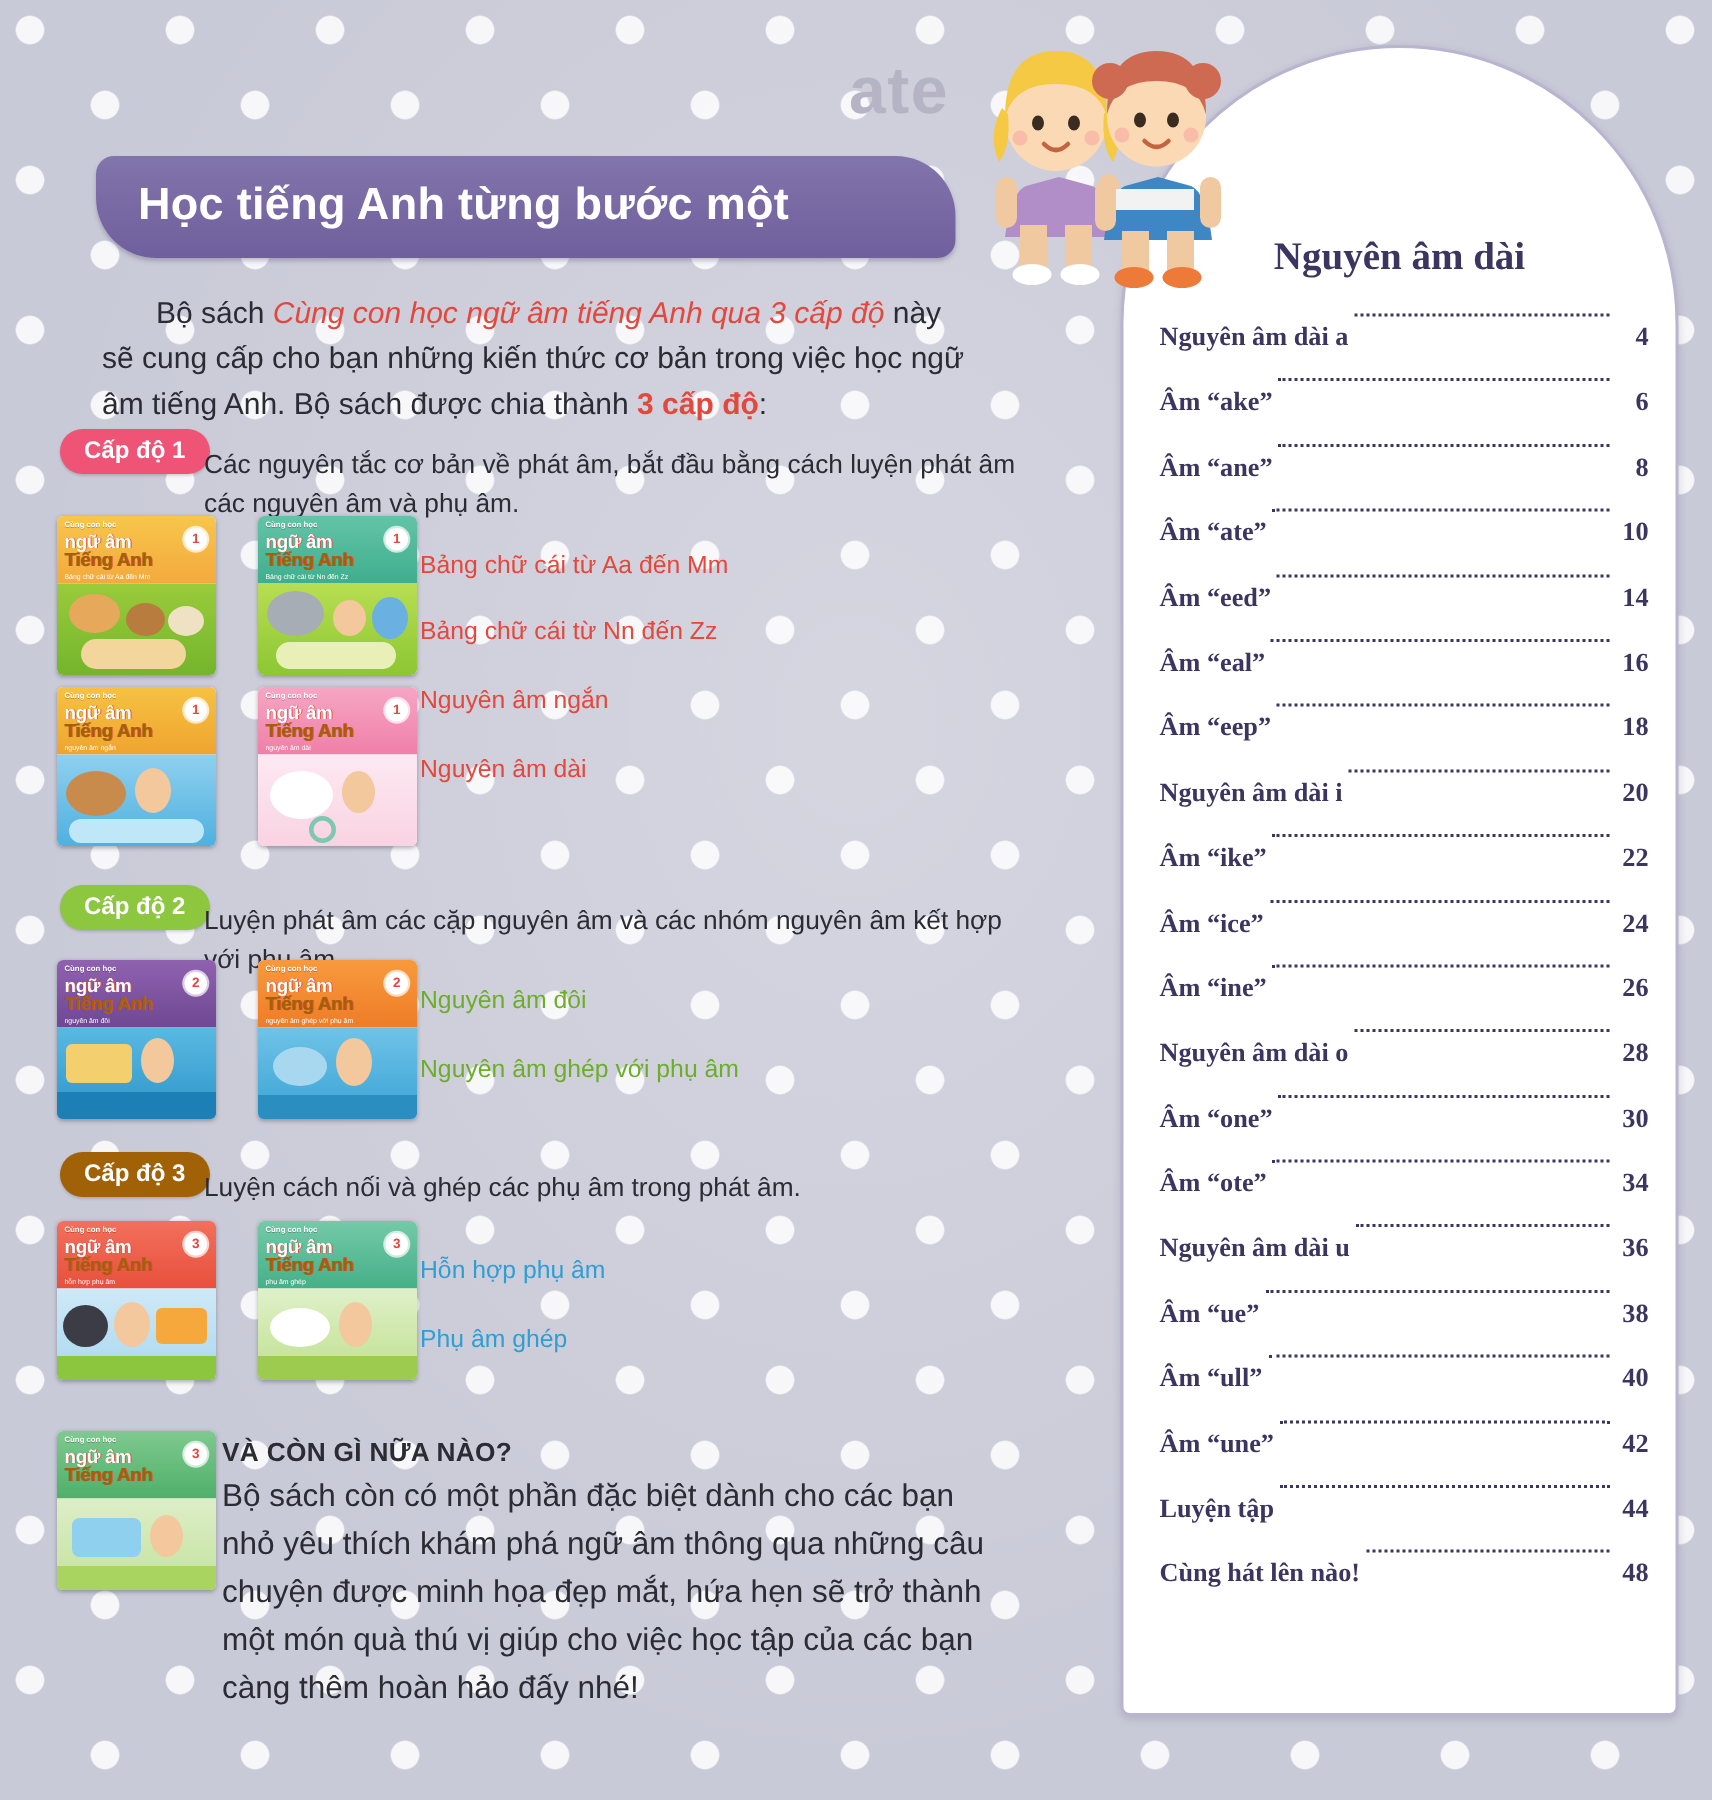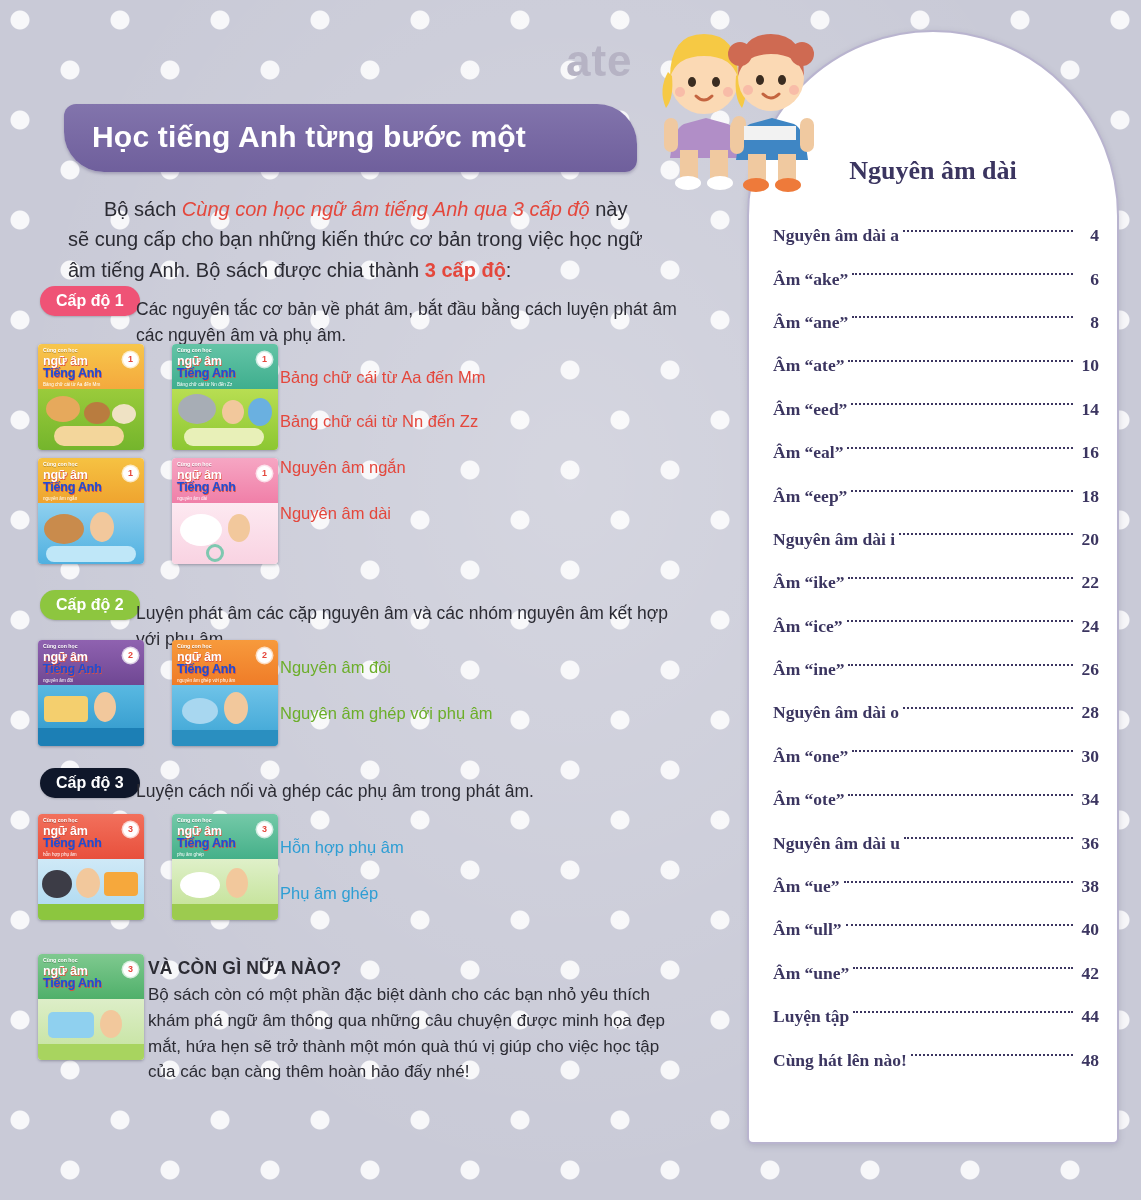--- a/index.html
+++ b/index.html
@@ -79,21 +79,21 @@
     border-radius: 15px;
     color: #fff;
     font-size: 16px;
     font-weight: bold;
     line-height: 30px;
     white-space: nowrap;
     box-shadow: 0 1px 2px rgba(0,0,0,0.18);
   }
   .lvl-badge.c1 { background: #ef5376; }
   .lvl-badge.c2 { background: #8dc63f; }
-  .lvl-badge.c3 { background: #0f172a; }
+  .lvl-badge.c3 { background: #a16207; }
   .lvl-desc {
     position: absolute;
     left: 96px; top: 0;
     width: 555px;
     font-size: 17.5px;
     line-height: 1.5;
     color: #2b2b33;
     margin-top: 10px;
   }
 
@@ -125,21 +125,21 @@
   .cover .cv-logo {
     position: absolute;
     left: 5px; top: 11px;
     font-size: 12.5px;
     font-weight: bold;
     color: #fff;
     line-height: 0.96;
     text-shadow: 0.6px 0.6px 0 #e0503c, -0.4px 0 0 rgba(0,0,0,0.15);
     letter-spacing: -0.2px;
   }
-  .cover .cv-logo .l2 { color: #1d4ed8; margin-top: 16px; }
+  .cover .cv-logo .l2 { color: #a16207; margin-top: 16px; }
   .cover .cv-sub {
     position: absolute;
     left: 5px; top: 38px;
     font-size: 4.6px;
     color: #fff;
     line-height: 1.2;
   }
   .cover .cv-num {
     position: absolute;
     right: 6px; top: 8px;
@@ -170,21 +170,21 @@
     left: 148px; top: 958px;
     font-size: 17.5px;
     font-weight: bold;
     color: #2b2b33;
     letter-spacing: 0.2px;
   }
   .extra-body {
     position: absolute;
     left: 148px; top: 982px;
     width: 520px;
-    font-size: 17px;
+    font-size: 21px;
     line-height: 1.52;
     color: #2b2b33;
   }
 
   
   .toc-panel {
     position: absolute;
     right: 22px; top: 30px;
     width: 372px; height: 1114px;
     background: #ffffff;
@@ -201,21 +201,21 @@
     font-weight: bold;
     color: #3b3560;
     font-family: "Liberation Serif", serif;
   }
   .toc-list {
     position: absolute;
     left: 24px; right: 18px; top: 182px;
   }
   .toc-row {
     display: flex;
-    align-items: center;
+    align-items: flex-start;
     height: 43.4px;
     font-family: "Liberation Serif", serif;
   }
   .toc-row .t-label {
     font-size: 17.5px;
     font-weight: bold;
     color: #3b3560;
     white-space: nowrap;
     padding-right: 4px;
   }

